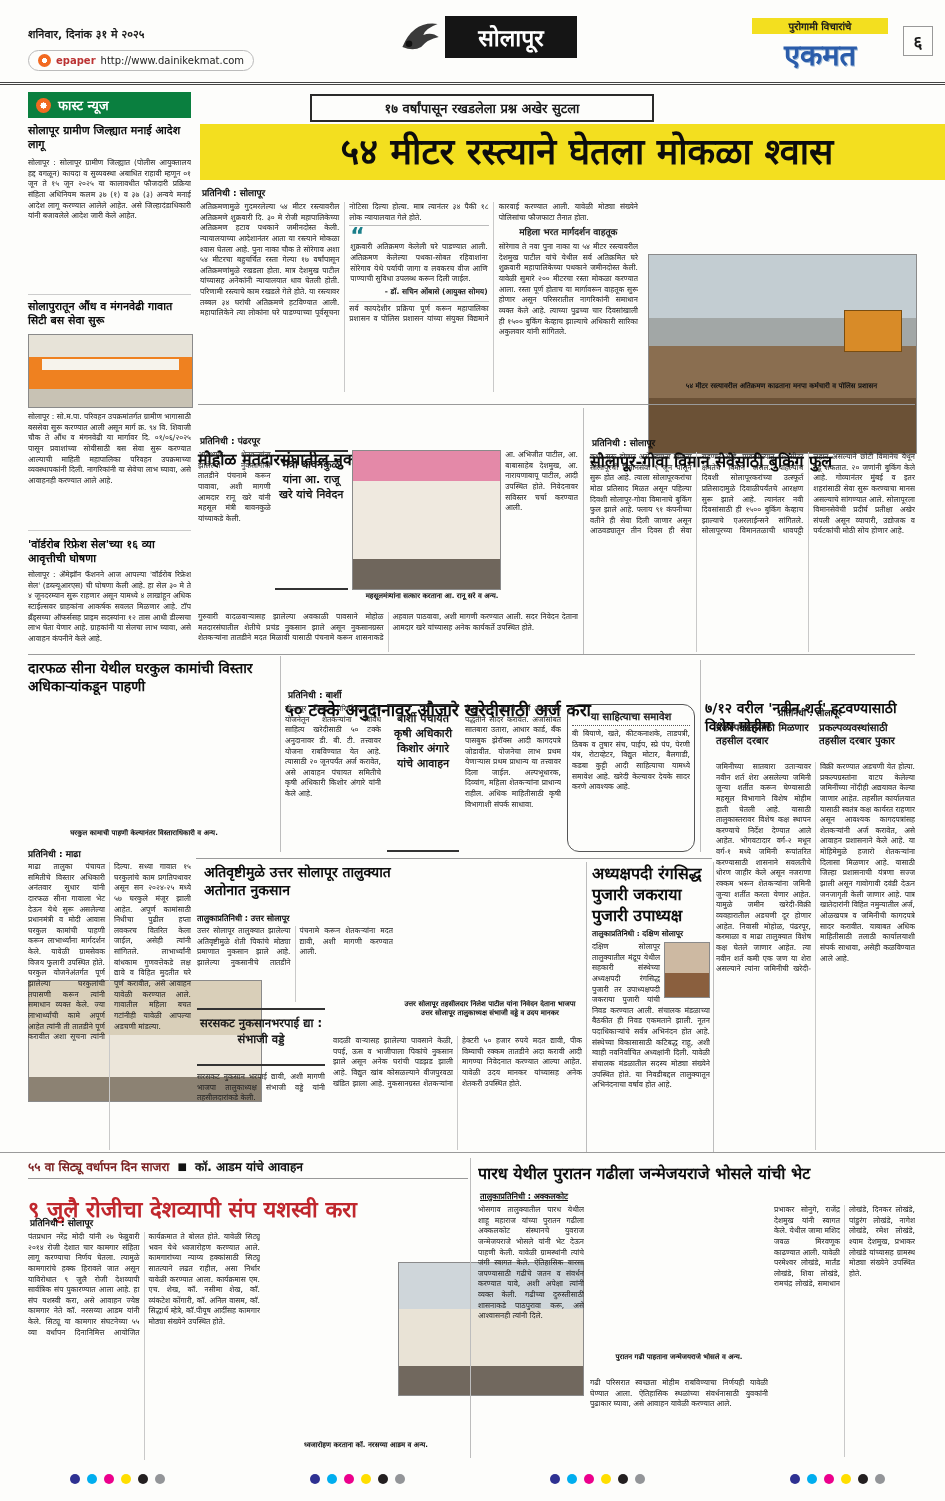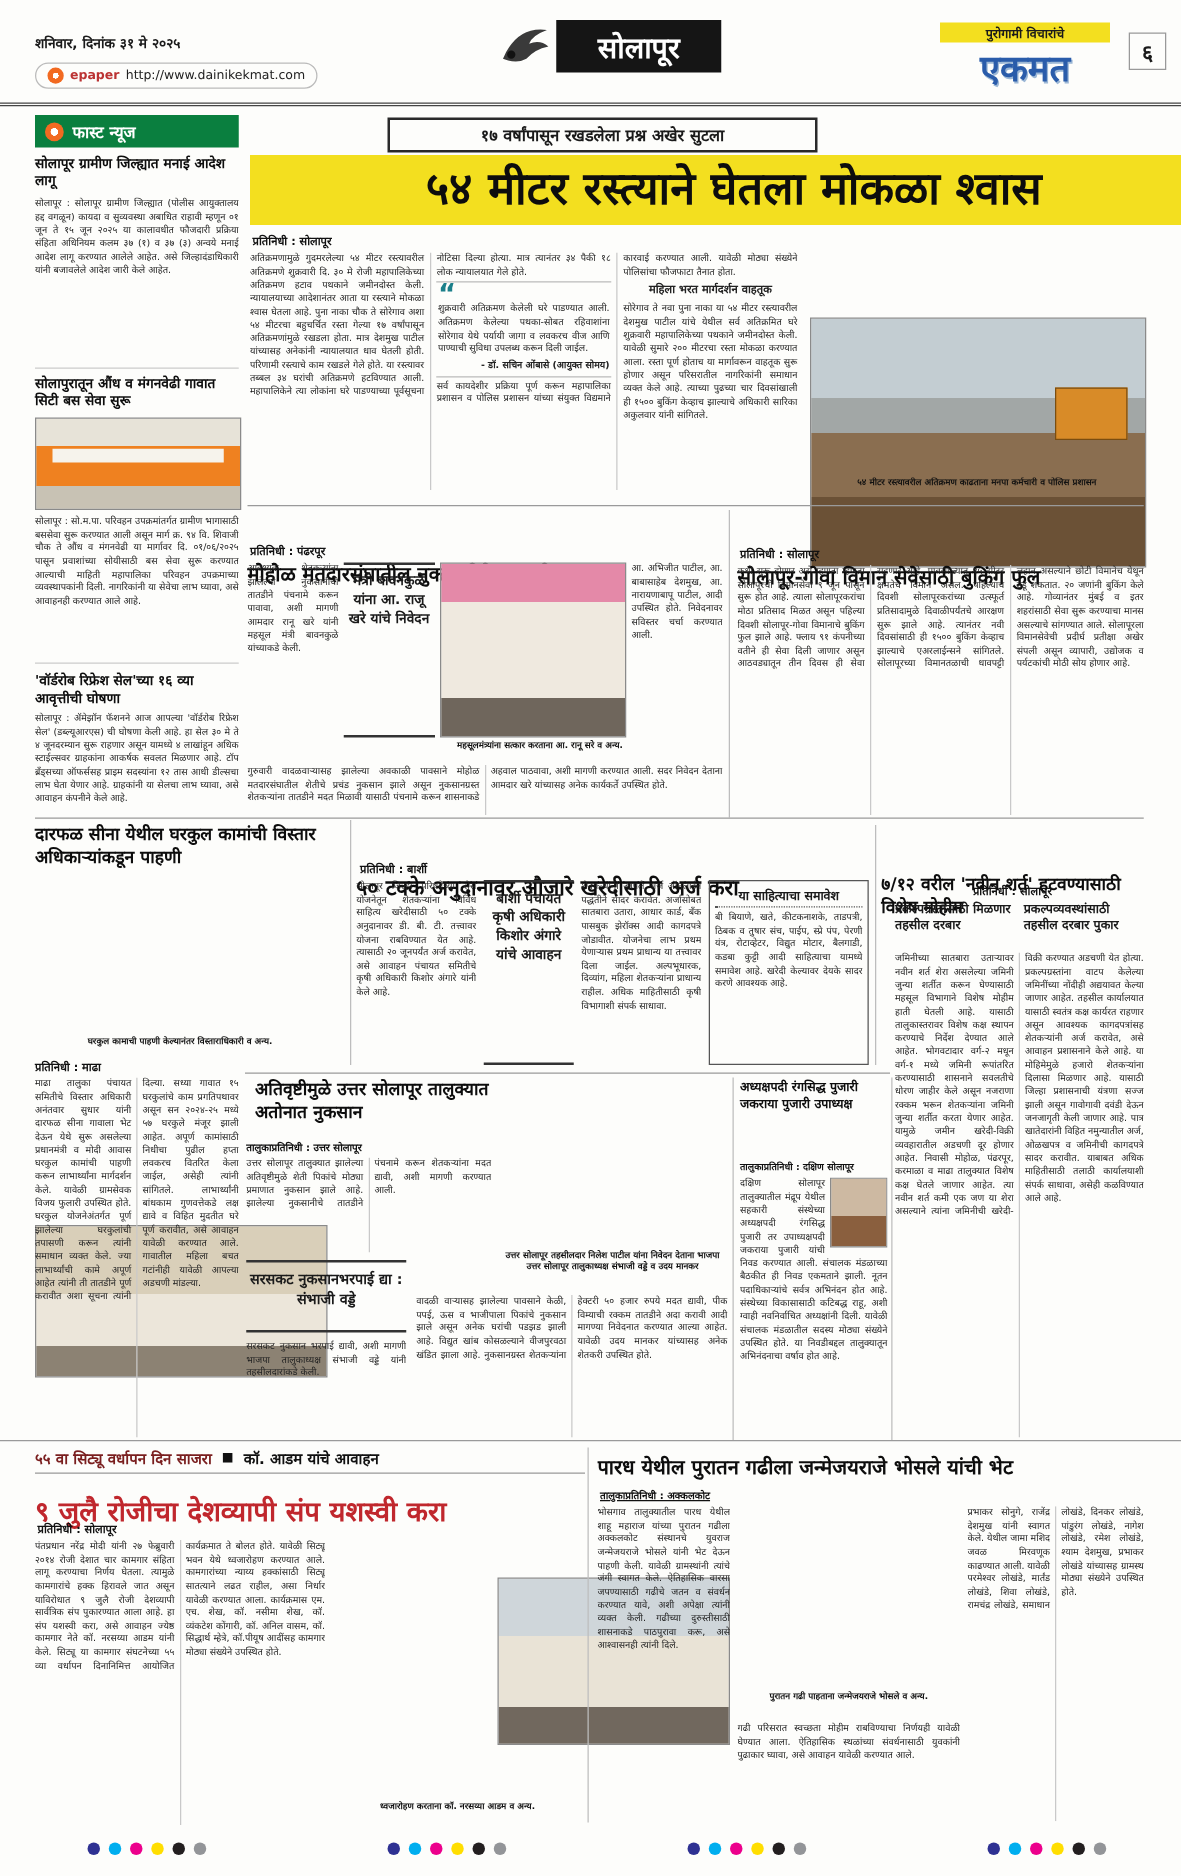--- a/index.html
+++ b/index.html
@@ -137,21 +137,21 @@
   <div class="abs cols2 body-txt just" style="left:28px;top:862px;width:163px;height:288px;">माढा तालुका पंचायत समितीचे विस्तार अधिकारी अनंतवार सुधार यांनी दारफळ सीना गावाला भेट देऊन येथे सुरू असलेल्या प्रधानमंत्री व मोदी आवास घरकुल कामांची पाहणी करून लाभार्थ्यांना मार्गदर्शन केले. यावेळी ग्रामसेवक विजय फुलारी उपस्थित होते. घरकुल योजनेअंतर्गत पूर्ण झालेल्या घरकुलांची तपासणी करून त्यांनी समाधान व्यक्त केले. ज्या लाभार्थ्यांची कामे अपूर्ण आहेत त्यांनी ती तातडीने पूर्ण करावीत अशा सूचना त्यांनी दिल्या. सध्या गावात १५ घरकुलांचे काम प्रगतिपथावर असून सन २०२४-२५ मध्ये ५७ घरकुले मंजूर झाली आहेत. अपूर्ण कामांसाठी निधीचा पुढील हप्ता लवकरच वितरित केला जाईल, असेही त्यांनी सांगितले. लाभार्थ्यांनी बांधकाम गुणवत्तेकडे लक्ष द्यावे व विहित मुदतीत घरे पूर्ण करावीत, असे आवाहन यावेळी करण्यात आले. गावातील महिला बचत गटांनीही यावेळी आपल्या अडचणी मांडल्या.</div>
 
   <div class="abs vrule" style="left:280px;top:656px;height:196px;"></div>
 
   <div class="abs center" style="left:285px;top:658px;width:410px;font-size:17px;font-weight:700;color:#0d0d0d;">५० टक्के अनुदानावर औजारे खरेदीसाठी अर्ज करा</div>
   <div class="abs byline" style="left:288px;top:688px;">प्रतिनिधी : बार्शी</div>
   <div class="abs" style="left:285px;top:704px;width:410px;height:148px;display:flex;gap:6px;">
     <div class="body-txt just" style="width:96px;height:148px;">सोलापूर जिल्हा परिषदेच्या सेस योजनेतून शेतकऱ्यांना विविध साहित्य खरेदीसाठी ५० टक्के अनुदानावर डी. बी. टी. तत्त्वावर योजना राबविण्यात येत आहे. त्यासाठी २० जूनपर्यंत अर्ज करावेत, असे आवाहन पंचायत समितीचे कृषी अधिकारी किशोर अंगारे यांनी केले आहे.</div>
     <div class="sidebox" style="width:72px;height:148px;">बार्शी पंचायत कृषी अधिकारी किशोर अंगारे यांचे आवाहन</div>
     <div class="body-txt just" style="width:96px;height:148px;">शेतकऱ्यांनी आपले अर्ज ऑनलाईन पद्धतीने सादर करावेत. अर्जासोबत सातबारा उतारा, आधार कार्ड, बँक पासबुक झेरॉक्स आदी कागदपत्रे जोडावीत. योजनेचा लाभ प्रथम येणाऱ्यास प्रथम प्राधान्य या तत्त्वावर दिला जाईल. अल्पभूधारक, दिव्यांग, महिला शेतकऱ्यांना प्राधान्य राहील. अधिक माहितीसाठी कृषी विभागाशी संपर्क साधावा.</div>
-    <div class="infobox" style="width:128px;height:148px;">
+    <div class="infobox" style="width:128px;height:148px;border-radius:12px;">
       <div class="infobox-title">या साहित्याचा समावेश</div>
       <div class="body-txt just" style="height:118px;">बी बियाणे, खते, कीटकनाशके, ताडपत्री, ठिबक व तुषार संच, पाईप, स्प्रे पंप, पेरणी यंत्र, रोटाव्हेटर, विद्युत मोटार, बैलगाडी, कडबा कुट्टी आदी साहित्याचा यामध्ये समावेश आहे. खरेदी केल्यावर देयके सादर करणे आवश्यक आहे.</div>
     </div>
   </div>
 
   <div class="abs vrule" style="left:700px;top:660px;height:192px;"></div>
 
   <div class="abs h-md center" style="left:705px;top:660px;width:210px;height:42px;">७/१२ वरील 'नवीन शर्त' हटवण्यासाठी विशेष मोहीम</div>
   <div class="abs byline" style="left:705px;top:706px;width:210px;text-align:center;">प्रतिनिधी : सोलापूर</div>
   <div class="abs" style="left:716px;top:722px;width:199px;display:flex;gap:8px;">
@@ -166,21 +166,21 @@
   <div class="abs byline" style="left:197px;top:912px;font-size:8px;">तालुकाप्रतिनिधी : उत्तर सोलापूर</div>
   <div class="abs cols2 body-txt just" style="left:197px;top:926px;width:196px;height:76px;">उत्तर सोलापूर तालुक्यात झालेल्या अतिवृष्टीमुळे शेती पिकांचे मोठ्या प्रमाणात नुकसान झाले आहे. झालेल्या नुकसानीचे तातडीने पंचनामे करून शेतकऱ्यांना मदत द्यावी, अशी मागणी करण्यात आली.</div>
   <div class="abs photo ph-office" style="left:398px;top:866px;width:184px;height:132px;"></div>
   <div class="abs cap" style="left:398px;top:1000px;width:184px;height:30px;">उत्तर सोलापूर तहसीलदार निलेश पाटील यांना निवेदन देताना भाजपा उत्तर सोलापूर तालुकाध्यक्ष संभाजी वड्डे व उदय मानकर</div>
   <div class="abs body-txt just" style="left:197px;top:1072px;width:128px;height:78px;">सरसकट नुकसान भरपाई द्यावी, अशी मागणी भाजपा तालुकाध्यक्ष संभाजी वड्डे यांनी तहसीलदारांकडे केली.</div>
   <div class="abs sidebox" style="left:197px;top:1008px;width:128px;height:58px;font-size:11.5px;">सरसकट नुकसानभरपाई द्या : संभाजी वड्डे</div>
   <div class="abs cols2 body-txt just" style="left:333px;top:1036px;width:249px;height:114px;">वादळी वाऱ्यासह झालेल्या पावसाने केळी, पपई, ऊस व भाजीपाला पिकांचे नुकसान झाले असून अनेक घरांची पडझड झाली आहे. विद्युत खांब कोसळल्याने वीजपुरवठा खंडित झाला आहे. नुकसानग्रस्त शेतकऱ्यांना हेक्टरी ५० हजार रुपये मदत द्यावी, पीक विम्याची रक्कम तातडीने अदा करावी आदी मागण्या निवेदनात करण्यात आल्या आहेत. यावेळी उदय मानकर यांच्यासह अनेक शेतकरी उपस्थित होते.</div>
 
   <div class="abs vrule" style="left:586px;top:862px;height:290px;"></div>
 
-  <div class="abs" style="left:592px;top:864px;width:118px;font-size:10px;font-weight:700;line-height:1.3;color:#0d0d0d;">अध्यक्षपदी रंगसिद्ध पुजारी जकराया पुजारी उपाध्यक्ष</div>
+  <div class="abs" style="left:592px;top:864px;width:118px;font-size:16px;font-weight:700;line-height:1.3;color:#0d0d0d;">अध्यक्षपदी रंगसिद्ध पुजारी जकराया पुजारी उपाध्यक्ष</div>
   <div class="abs byline" style="left:592px;top:928px;font-size:7.5px;">तालुकाप्रतिनिधी : दक्षिण सोलापूर</div>
   <div class="abs body-txt just" style="left:592px;top:942px;width:118px;height:208px;">
     <span class="photo ph-portrait" style="float:right;width:44px;height:54px;margin:0 0 3px 4px;"></span>
     <span>दक्षिण सोलापूर तालुक्यातील मंद्रूप येथील सहकारी संस्थेच्या अध्यक्षपदी रंगसिद्ध पुजारी तर उपाध्यक्षपदी जकराया पुजारी यांची निवड करण्यात आली. संचालक मंडळाच्या बैठकीत ही निवड एकमताने झाली. नूतन पदाधिकाऱ्यांचे सर्वत्र अभिनंदन होत आहे. संस्थेच्या विकासासाठी कटिबद्ध राहू, अशी ग्वाही नवनिर्वाचित अध्यक्षांनी दिली. यावेळी संचालक मंडळातील सदस्य मोठ्या संख्येने उपस्थित होते. या निवडीबद्दल तालुक्यातून अभिनंदनाचा वर्षाव होत आहे.</span>
   </div>
 
   <div class="abs vrule" style="left:713px;top:862px;height:290px;"></div>
 
   <div class="abs hrule" style="left:0;top:1152px;width:945px;"></div>
 

